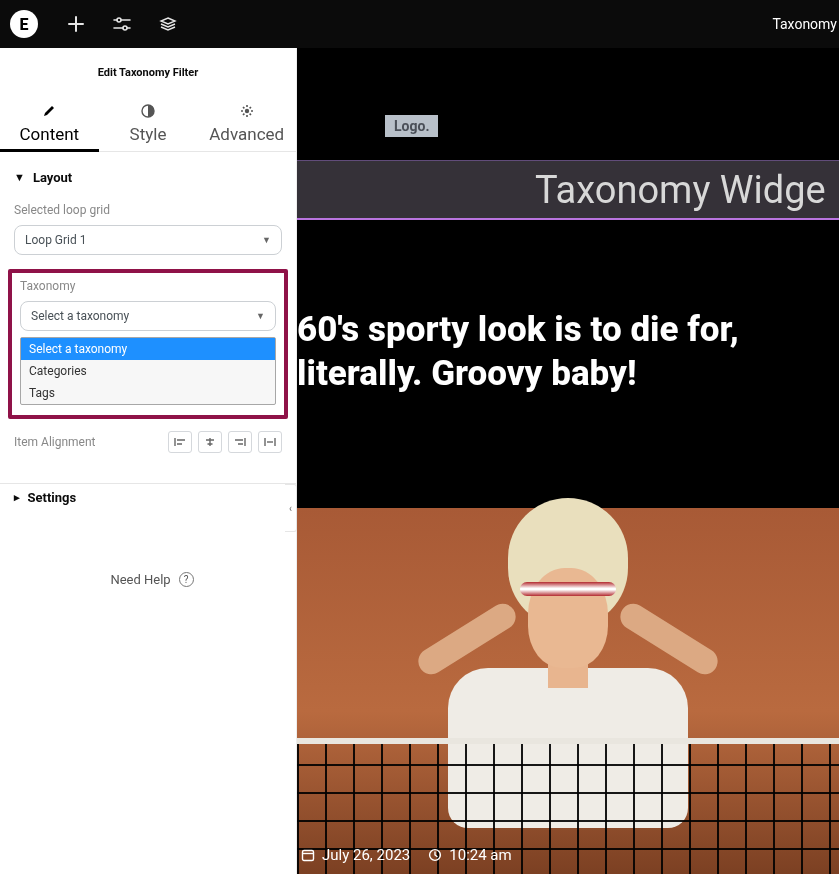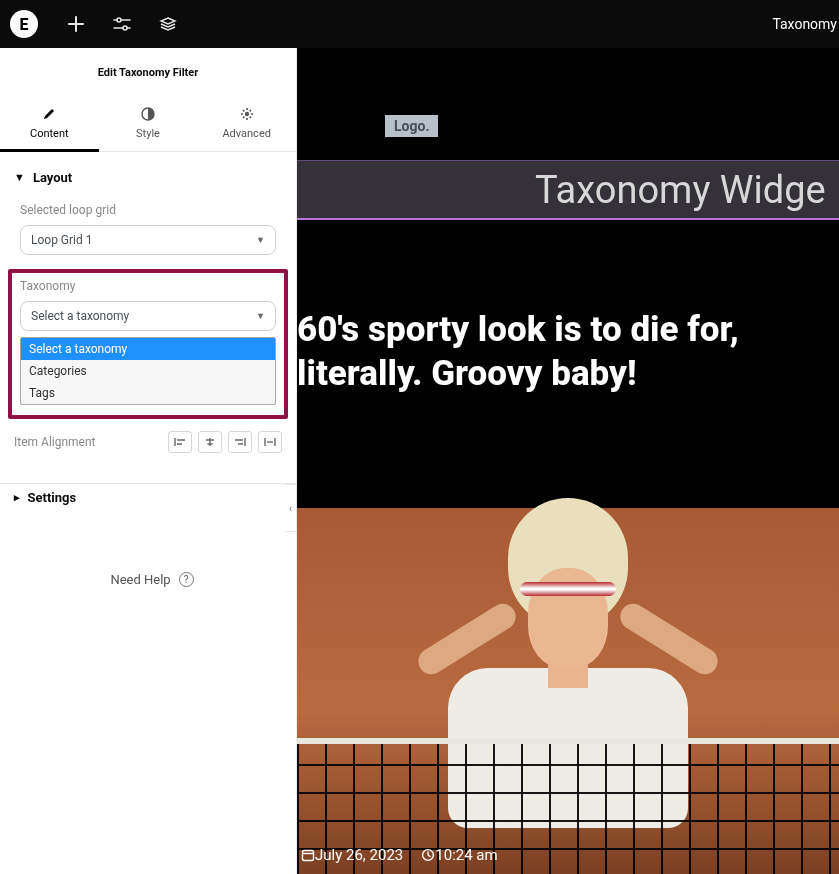--- a/index.html
+++ b/index.html
@@ -10,30 +10,30 @@
   .tb-logo { width:48px; height:48px; display:flex; align-items:center; justify-content:center; }
   .tb-logo .e { width:28px; height:28px; border-radius:50%; background:#fff; display:flex; align-items:center; justify-content:center; color:#000; font-weight:800; font-size:16px; }
   .tb-icons { display:flex; gap:26px; margin-left:18px; }
   .tb-icons .ico { color:#ddd; font-size:18px; display:flex; align-items:center; justify-content:center; width:20px; height:20px; }
   .tb-right { margin-left:auto; margin-right:2px; color:#fff; font-size:14px; }
 
   
   .panel { position:absolute; top:48px; left:0; width:297px; bottom:0; background:#fff; border-right:1px solid #eee; }
   .panel-title { height:48px; display:flex; align-items:center; justify-content:center; font-size:11px; font-weight:700; color:#0b0b0b; }
   .tabs { display:flex; border-bottom:1px solid #e6e6e6; height:56px; }
-  .tab { flex:1; display:flex; flex-direction:column; align-items:center; justify-content:center; gap:6px; font-size:11px; color:#555; cursor:pointer; position:relative; }
+  .tab { flex:1; display:flex; flex-direction:column; align-items:center; justify-content:center; gap:6px; font-size:17px; color:#555; cursor:pointer; position:relative; }
   .tab.active { color:#000; }
   .tab.active::after { content:""; position:absolute; left:0; right:0; bottom:-1px; height:3px; background:#000; }
   .tab .ti { font-size:15px; }
 
   .section-head { display:flex; align-items:center; gap:8px; padding:18px 14px 10px; font-size:13px; font-weight:700; color:#0b0b0b; cursor:pointer; }
   .section-head .caret { font-size:11px; }
   .sec2 { border-top:1px solid #e6e6e6; margin-top:30px; padding-top:6px; }
 
-  .field { padding:8px 20px; }
+  .field { padding:8px 14px; }
   .field-label { font-size:12px; color:#888; margin-bottom:8px; }
   .select { width:100%; height:30px; border:1px solid #ccd0d4; border-radius:8px; background:#fff; display:flex; align-items:center; justify-content:space-between; padding:0 10px; font-size:12px; color:#495157; cursor:pointer; }
   .select .arrow { font-size:9px; color:#666; }
 
   .taxonomy-wrap { border:4px solid #8f1248; border-radius:2px; margin:6px 8px 0 8px; padding:6px 6px 10px 6px; }
   .taxonomy-wrap .field { padding:0 2px 6px; }
   .dropdown { border:1px solid #a7a7a7; border-radius:2px; background:#f7f7f7; margin:0 2px; }
   .dropdown .opt { padding:4px 8px; font-size:12px; color:#333; cursor:pointer; }
   .dropdown .opt.sel { background:#1e90ff; color:#fff; }
 
@@ -66,21 +66,21 @@
   .torso { position:absolute; bottom:0; left:50%; transform:translateX(-50%); width:240px; height:160px; background:#efece6; border-radius:40px 40px 20px 20px; }
   .neck { position:absolute; bottom:140px; left:50%; transform:translateX(-50%); width:40px; height:28px; background:#e8b58f; }
   .head { position:absolute; bottom:160px; left:50%; transform:translateX(-50%); width:80px; height:100px; background:#e9b892; border-radius:46% 46% 42% 42%; }
   .hair { position:absolute; bottom:200px; left:50%; transform:translateX(-50%); width:120px; height:130px; background:#e9dfbd; border-radius:60px 60px 60px 60px; }
   .band { position:absolute; bottom:232px; left:50%; transform:translateX(-50%); width:96px; height:14px; background:linear-gradient(#b32a2f,#fff 45% 55%,#b32a2f); border-radius:8px; }
   .arm-l, .arm-r { position:absolute; bottom:176px; width:110px; height:26px; background:#dca983; border-radius:14px; }
   .arm-l { left:-6px; transform:rotate(-32deg); }
   .arm-r { right:-6px; transform:rotate(32deg); }
 
   .meta { position:absolute; left:4px; bottom:14px; display:flex; gap:18px; align-items:center; color:#fff; font-size:15px; z-index:3; }
-  .meta .mi { display:flex; align-items:center; }
+  .meta .mi { display:flex; align-items:center; gap:7px; }
   .meta .ic { font-size:14px; }
   svg { display:block; }
 </style>
 </head>
 <body>
 
 <div class="topbar">
   <div class="tb-logo">
       <div class="e">E</div>
     </div>

